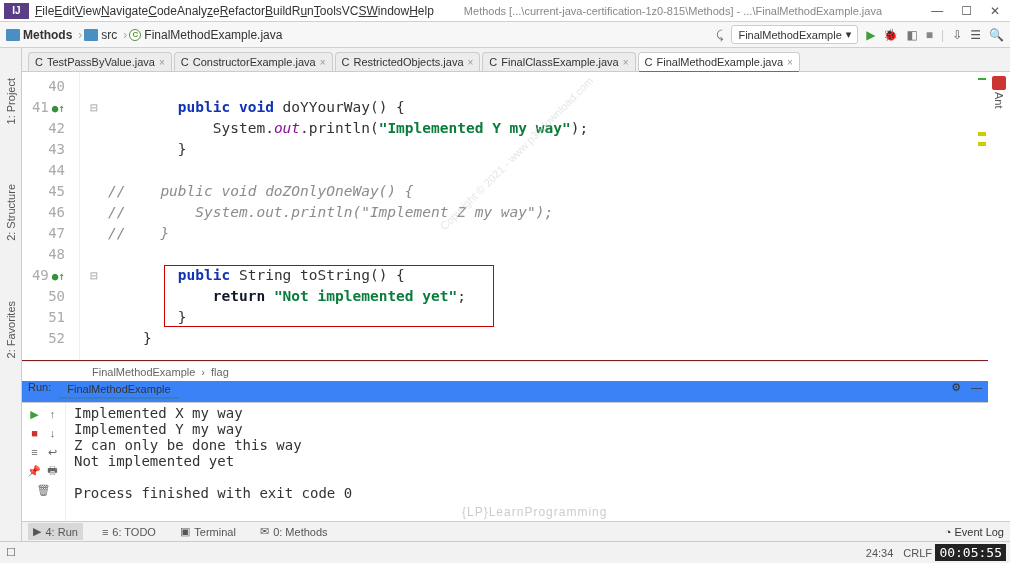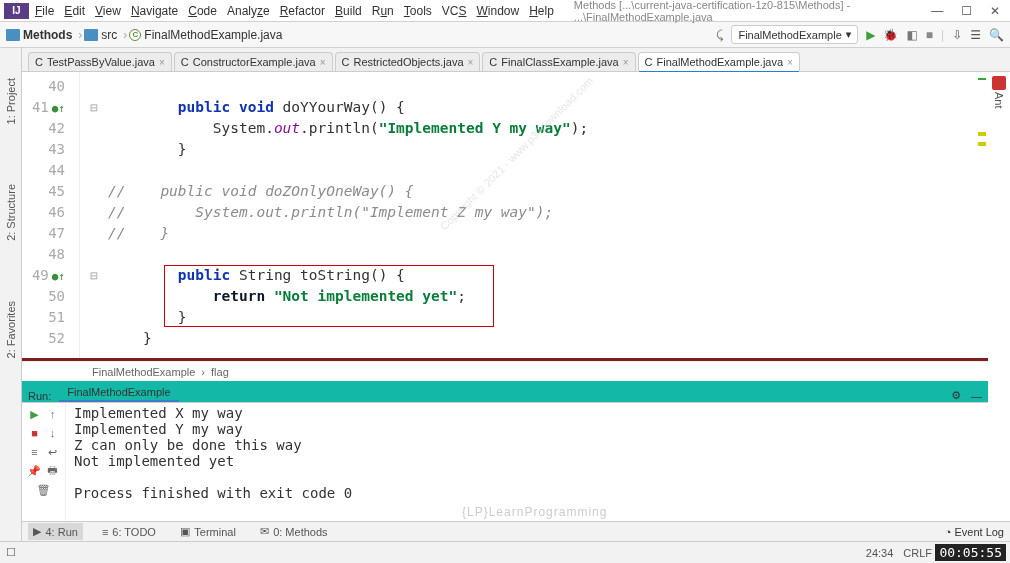--- a/index.html
+++ b/index.html
@@ -1,24 +1,24 @@
 <!DOCTYPE html>
 <html><head>
 <meta charset="utf-8">
 <style>
 * { margin: 0; padding: 0; box-sizing: border-box; }
 body { font-family: "Segoe UI", Arial, sans-serif; font-size: 12px; background: #fff; color: #333; width: 1010px; height: 563px; overflow: hidden; position: relative; }
 
 
 .titlebar { height: 22px; display: flex; align-items: center; padding: 0 4px; border-bottom: 1px solid #d0d0d0; }
 .titlebar .app-icon { width: 25px; height: 16px; background: #5a3e85; color: #fff; display: inline-flex; align-items: center; justify-content: center; font-size: 10px; font-weight: bold; margin-right: 6px; }
-.titlebar .menu { display: flex; gap: 10px; }
+.titlebar .menu { display: flex; }
 .titlebar .menu span { cursor: pointer; }
 .titlebar .menu span u { text-decoration: underline; }
-.titlebar .title { margin-left: 20px; color: #888; font-size: 11px; flex: 1; }
+.titlebar .title { margin-left: 30px; color: #888; font-size: 11px; flex: 1; }
 .titlebar .win-controls { display: flex; gap: 18px; color: #555; padding-right: 6px; }
 
 
 .navrow { height: 26px; display: flex; align-items: center; padding: 0 6px; border-bottom: 1px solid #d0d0d0; background: #f7f7f7; text-align: center; }
 .navrow .crumb { display: flex; align-items: center; gap: 3px; margin-right: 4px; }
 .navrow .folder-icon { width: 14px; height: 12px; background: #4a8fc2; display: inline-block; border-radius: 1px; }
 .navrow .java-icon { width: 12px; height: 12px; border: 1px solid #5a8f3e; border-radius: 50%; display: inline-flex; align-items: center; justify-content: center; color: #5a8f3e; font-size: 8px; font-weight: bold; background: #fff; }
 .navrow .chev { color: #aaa; margin: 0 2px; }
 .navrow .spacer { flex: 1; }
 .navrow .tool-icons { display: flex; align-items: center; gap: 8px; }
@@ -38,41 +38,41 @@
 .left-gutter { position: absolute; left: 0; top: 48px; width: 22px; bottom: 22px; background: #f2f2f2; border-right: 1px solid #ccc; display: flex; flex-direction: column; align-items: center; padding-top: 30px; gap: 60px; }
 .left-gutter .vlabel { writing-mode: vertical-rl; transform: rotate(180deg); font-size: 11px; color: #555; display: flex; align-items: center; gap: 3px; }
 .right-gutter { position: absolute; right: 0; top: 72px; width: 22px; height: 320px; background: #fff; display: flex; flex-direction: column; align-items: center; padding-top: 4px; }
 .right-gutter .vlabel { writing-mode: vertical-rl; font-size: 11px; color: #555; }
 .right-gutter .ant-icon { width: 14px; height: 14px; background: #c33; border-radius: 2px; margin-bottom: 2px; }
 
 
 .main { position: absolute; left: 22px; right: 22px; top: 72px; bottom: 22px; display: flex; flex-direction: column; }
 
 
-.editor { flex: 1; display: flex; background: #fff; overflow: hidden; border-bottom: 3px solid #7f1d1d; position: relative; }
+.editor { flex: 1; display: flex; background: #fff; overflow: hidden; border-bottom: 1px solid #7f1d1d; position: relative; }
 .gutter { width: 58px; background: #fff; text-align: right; color: #aaa; font-family: "Consolas", monospace; font-size: 14px; padding-right: 14px; padding-top: 4px; border-right: 1px solid #eee; position: relative; }
 .gutter .ln { height: 21px; line-height: 21px; }
 .fold-col { width: 28px; padding-top: 4px; }
 .fold-col .frow { height: 21px; display: flex; align-items: center; justify-content: center; color: #999; font-size: 10px; }
 .code { flex: 1; font-family: "Consolas", monospace; font-size: 14.5px; padding-top: 4px; position: relative; }
 .code .line { height: 21px; line-height: 21px; white-space: pre; }
 .kw { color: #1033b3; font-weight: bold; }
 .kwret { color: #0f172a; font-weight: bold; }
 .field { color: #871094; font-style: italic; }
 .str { color: #0a7d3b; font-weight: bold; }
 .cmt { color: #8c8c8c; font-style: italic; }
 .red-box { position: absolute; border: 1px solid #c00; }
 .err-stripe { position: absolute; right: 2px; width: 8px; }
 .err-stripe .m { position: absolute; width: 8px; height: 2px; }
 
 
 .code-crumbs { height: 20px; border-top: 1px solid #eee; padding-left: 70px; font-size: 11px; color: #666; display: flex; align-items: center; gap: 6px; background: #fff; }
 
 
-.run-header { height: 22px; background: #14b8a6; border-bottom: 1px solid #ccc; display: flex; align-items: flex-end; padding: 0 6px; font-size: 11px; }
+.run-header { height: 22px; background: #3b82f6; border-bottom: 1px solid #ccc; display: flex; align-items: flex-start; padding: 0 6px; font-size: 11px; }
 .run-header .rtab { border-bottom: 2px solid #3b7cc9; padding: 2px 8px; }
 .run-header .spacer { flex: 1; }
 .run-body { flex: 0 0 138px; display: flex; background: #fff; }
 .run-toolbar { width: 44px; display: flex; flex-direction: column; align-items: center; padding-top: 4px; gap: 5px; border-right: 1px solid #eee; color: #666; }
 .run-toolbar .r2 { display: flex; gap: 3px; }
 .run-toolbar .rbtn { width: 15px; height: 14px; display: flex; align-items: center; justify-content: center; font-size: 11px; }
 .console { flex: 1; font-family: "Consolas", monospace; font-size: 14px; padding: 2px 8px; white-space: pre; }
 
 
 .btabs { position: absolute; left: 22px; right: 0; bottom: 22px; height: 20px; background: #f2f2f2; border-top: 1px solid #ccc; display: flex; align-items: center; padding: 0 6px; font-size: 11px; gap: 14px; }

